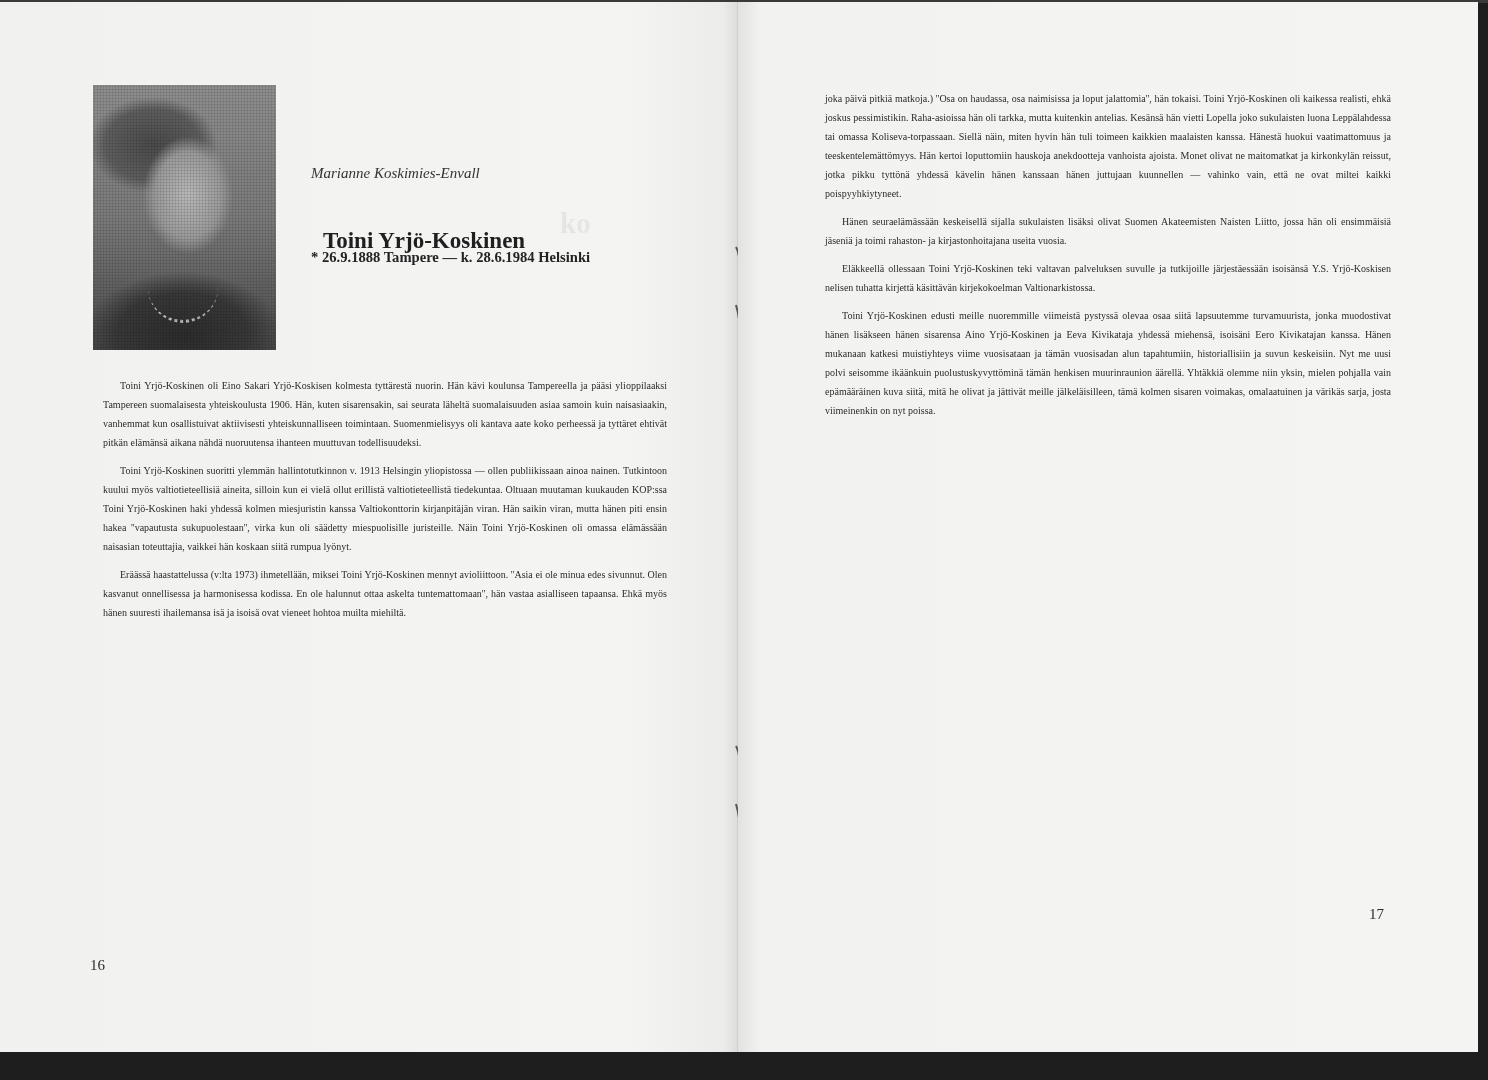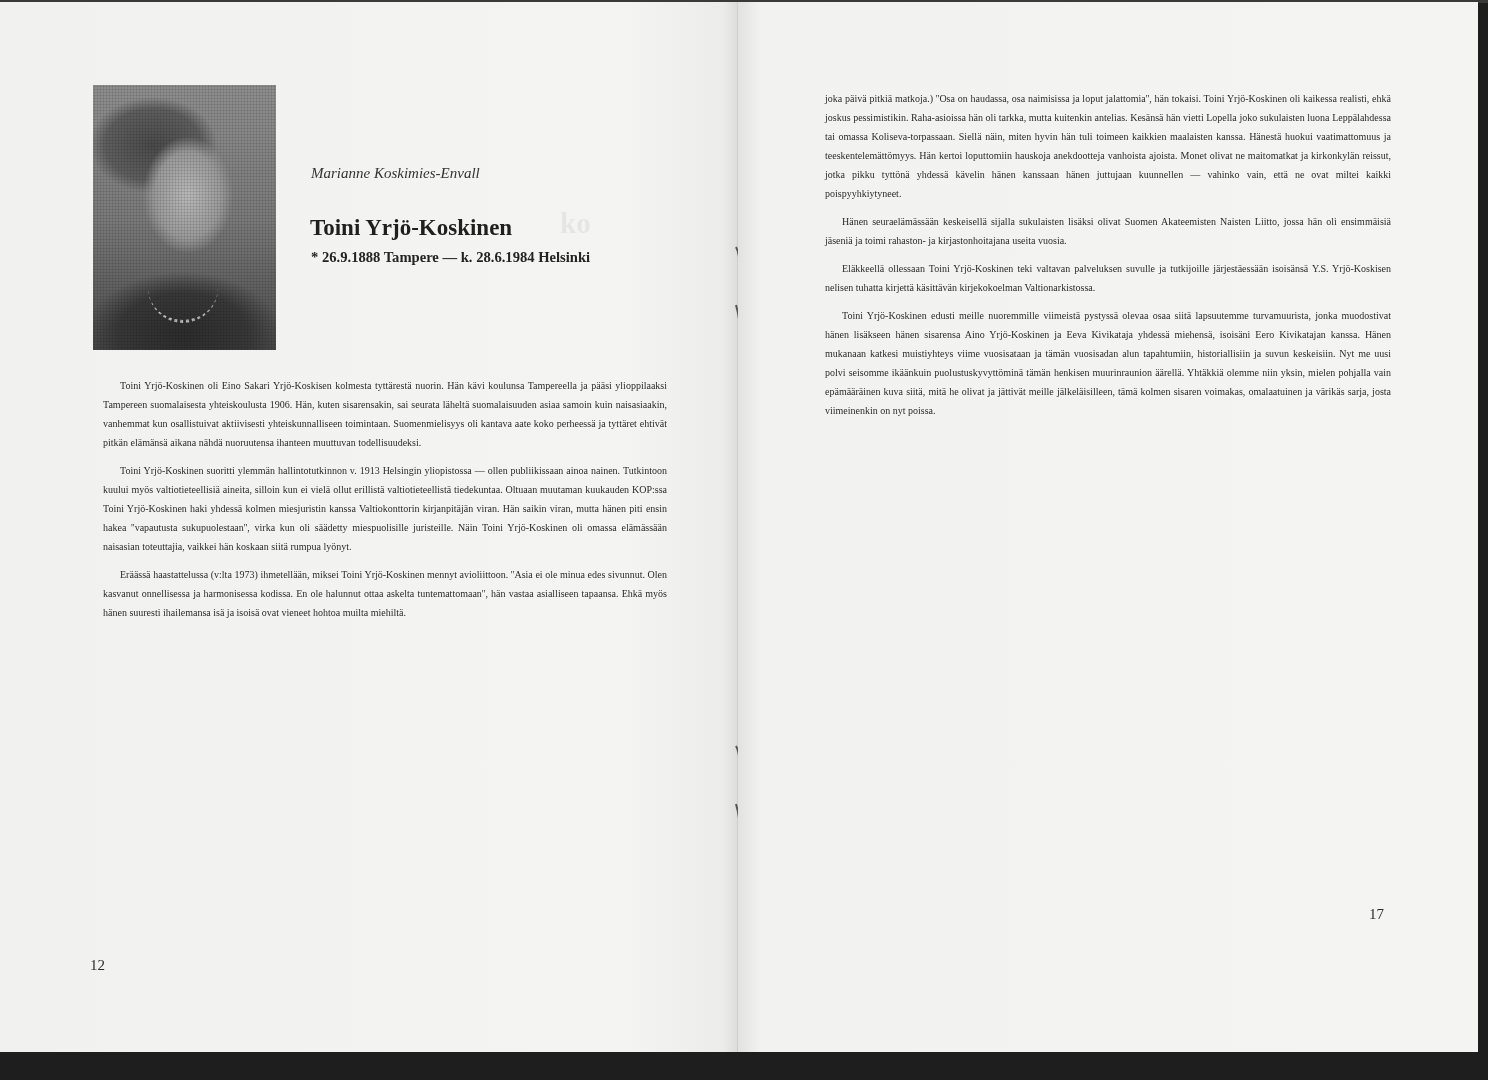--- a/index.html
+++ b/index.html
@@ -157,30 +157,30 @@
 
   <div class="page page-left">
     <div class="portrait" title="Portrait photograph of Toini Yrjö-Koskinen">
       <div class="necklace"></div>
       <div class="halftone"></div>
     </div>
 
     <div class="ghost" style="left:560px; top:205px; font-size:29px;">ko</div>
 
     <div class="author">Marianne Koskimies-Envall</div>
-    <h1 class="title" style="margin:0;">Toini Yrjö-Koskinen</h1>
+    <h1 class="title" style="margin:13px;">Toini Yrjö-Koskinen</h1>
     <div class="dates">* 26.9.1888 Tampere — k. 28.6.1984 Helsinki</div>
 
     <div class="body-text left-body">
       <p>Toini Yrjö-Koskinen oli Eino Sakari Yrjö-Koskisen kolmesta tyttärestä nuorin. Hän kävi koulunsa Tampereella ja pääsi ylioppilaaksi Tampereen suomalaisesta yhteiskoulusta 1906. Hän, kuten sisarensakin, sai seurata läheltä suomalaisuuden asiaa samoin kuin naisasiaakin, vanhemmat kun osallistuivat aktiivisesti yhteiskunnalliseen toimintaan. Suomenmielisyys oli kantava aate koko perheessä ja tyttäret ehtivät pitkän elämänsä aikana nähdä nuoruutensa ihanteen muuttuvan todellisuudeksi.</p>
       <p>Toini Yrjö-Koskinen suoritti ylemmän hallintotutkinnon v. 1913 Helsingin yliopistossa — ollen publiikissaan ainoa nainen. Tutkintoon kuului myös valtiotieteellisiä aineita, silloin kun ei vielä ollut erillistä valtiotieteellistä tiedekuntaa. Oltuaan muutaman kuukauden KOP:ssa Toini Yrjö-Koskinen haki yhdessä kolmen miesjuristin kanssa Valtiokonttorin kirjanpitäjän viran. Hän saikin viran, mutta hänen piti ensin hakea ''vapautusta sukupuolestaan'', virka kun oli säädetty miespuolisille juristeille. Näin Toini Yrjö-Koskinen oli omassa elämässään naisasian toteuttajia, vaikkei hän koskaan siitä rumpua lyönyt.</p>
       <p>Eräässä haastattelussa (v:lta 1973) ihmetellään, miksei Toini Yrjö-Koskinen mennyt avioliittoon. ''Asia ei ole minua edes sivunnut. Olen kasvanut onnellisessa ja harmonisessa kodissa. En ole halunnut ottaa askelta tuntemattomaan'', hän vastaa asialliseen tapaansa. Ehkä myös hänen suuresti ihailemansa isä ja isoisä ovat vieneet hohtoa muilta miehiltä.</p>
     </div>
 
-    <div class="page-num page-num-left">12</div>
+    <div class="page-num page-num-left">16</div>
   </div>
 
   <div class="gutter-line"></div>
 
   <div class="staple" style="left:733px; top:243px;">
     <svg width="10" height="110" viewBox="0 0 10 110">
       <path d="M3 2 Q8 10 7 40" stroke="#555" stroke-width="2" fill="none"></path>
       <path d="M3 60 Q9 80 6 105" stroke="#555" stroke-width="2" fill="none"></path>
     </svg>
   </div>

